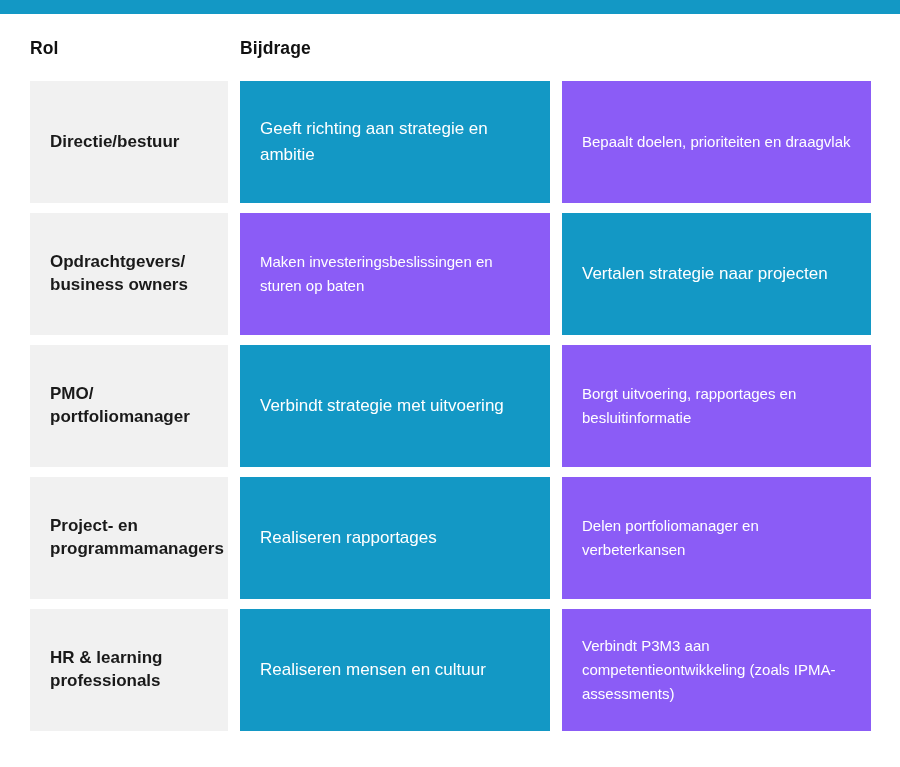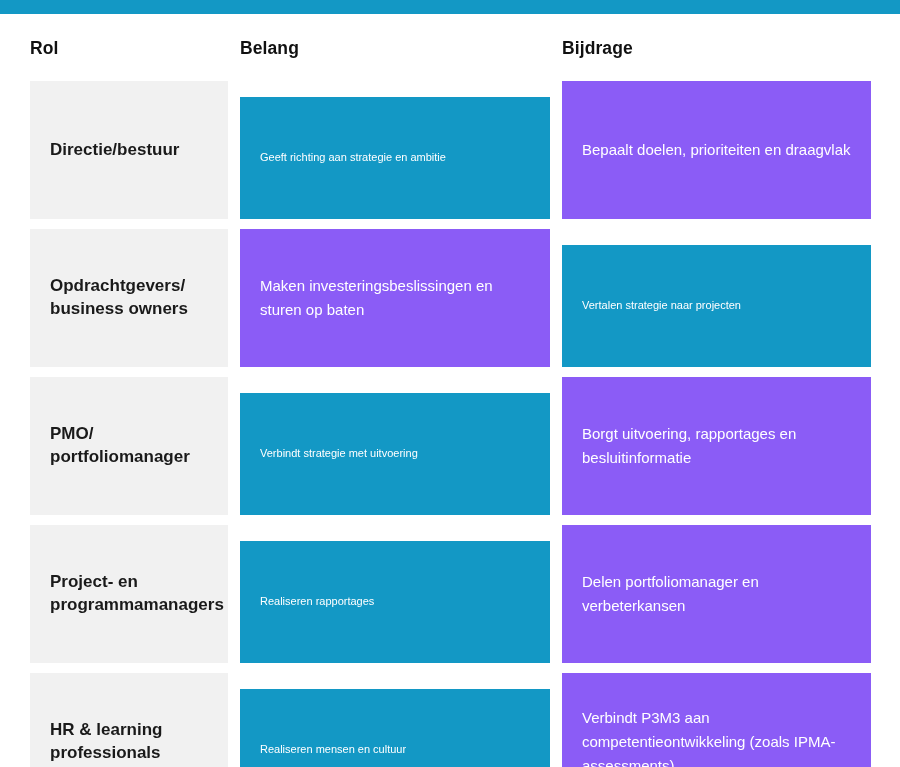--- a/index.html
+++ b/index.html
@@ -57,42 +57,40 @@
     background: #f1f1f1;
     color: #1a1a1a;
     font-size: 17px;
     font-weight: bold;
     line-height: 1.35;
     white-space: pre-line;
   }
   .card.belang {
     background: #1398c5;
     color: #ffffff;
-    font-size: 11px;
+    font-size: 17px;
     line-height: 1.55;
-    margin-top: 16px;
   }
   .card.bijdrage {
     background: #8b5cf6;
     color: #ffffff;
     font-size: 15px;
     line-height: 1.6;
   }
 </style>
 </head>
 <body>
 
 <div class="page">
   <div class="top-bar"></div>
 
   <div class="content">
 
     <div class="grid header-row">
       <div class="col-header">Rol</div>
-      <div class="col-header">Belang</div>
       <div class="col-header">Bijdrage</div>
     </div>
 
     <div class="grid">
 
       <div class="card rol">Directie/bestuur</div>
       <div class="card belang">Geeft richting aan strategie en ambitie</div>
       <div class="card bijdrage">Bepaalt doelen, prioriteiten en draagvlak</div>
 
       <div class="card rol">Opdrachtgevers/

